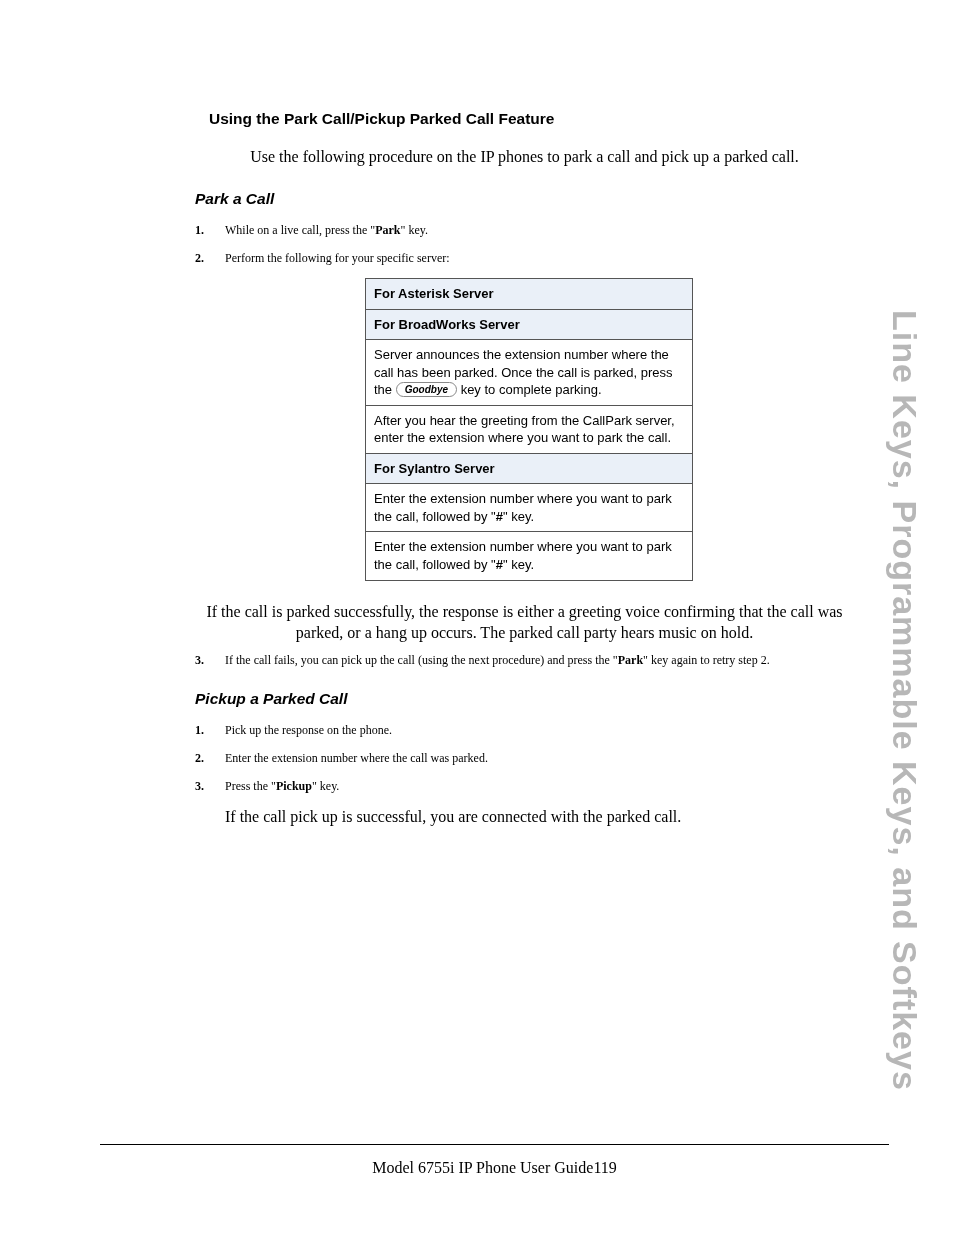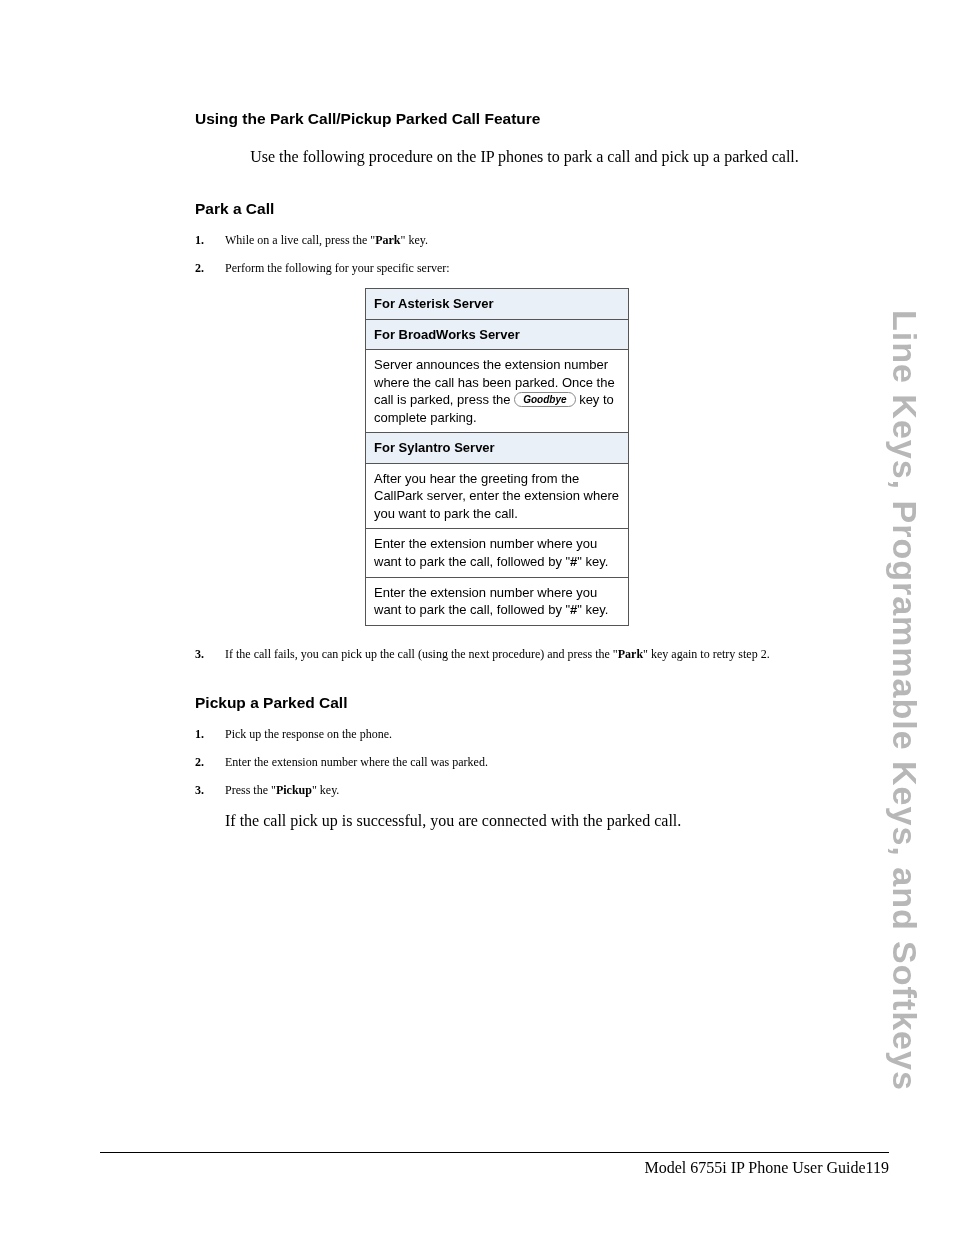--- a/index.html
+++ b/index.html
@@ -24,26 +24,28 @@
     color: #b7b7b7;
     letter-spacing: 1px;
     white-space: nowrap;
   }
 
   .h-bold-sans {
     font-family: Arial, Helvetica, sans-serif;
     font-weight: 700;
     font-size: 15.5px;
     margin-bottom: 18px;
+    margin-left: 14px;
   }
   .h-italic-sans {
     font-family: Arial, Helvetica, sans-serif;
+    font-style: italic;
     font-weight: 700;
     font-size: 15.5px;
-    margin-top: 32px;
+    margin-top: 22px;
     margin-bottom: 14px;
   }
 
   .body-text {
     font-size: 16px;
     line-height: 1.35;
     margin-bottom: 8px;
     text-align: center;
   }
 
@@ -65,21 +67,21 @@
     position: absolute;
     left: 0;
     font-weight: 700;
   }
 
   .table-wrap {
     margin: 10px 0 20px 170px;
   }
   table.server-table {
     border-collapse: collapse;
-    width: 264px;
+    width: 328px;
     font-family: Arial, Helvetica, sans-serif;
     font-size: 13px;
   }
   table.server-table th,
   table.server-table td {
     border: 1px solid #555;
     padding: 6px 8px;
     text-align: left;
     vertical-align: top;
     line-height: 1.35;
@@ -109,24 +111,24 @@
     line-height: 1.35;
     margin-top: 12px;
   }
 
   .footer {
     position: absolute;
     left: 100px;
     right: 65px;
     bottom: 58px;
     border-top: 1px solid #000;
-    padding-top: 6px;
+    padding-top: 14px;
     font-size: 16px;
     display: flex;
-    justify-content: flex-end;
+    justify-content: center;
     font-family: "Times New Roman", Times, serif;
   }
 </style>
 </head>
 <body>
 
 <div class="page">
 
   <div class="side-title">Line Keys, Programmable Keys, and Softkeys</div>
 
@@ -151,39 +153,40 @@
           </tr>
       <tr>
             <th>For BroadWorks Server</th>
           </tr>
       <tr>
             <td>
         <span>Server announces the extension number where the call has been parked. Once the call is parked, press the </span><span class="key-btn">Goodbye</span><span> key to complete parking.</span>
       </td>
           </tr>
       <tr>
+            <td> After you hear the greeting from the CallPark server, enter the extension where you want to park the call.</td>
+          </tr>
+      <tr>
             <th>For Sylantro Server</th>
-          </tr>
-      <tr>
-            <td> After you hear the greeting from the CallPark server, enter the extension where you want to park the call.</td>
           </tr>
       <tr>
             <td>
         <span>Enter the extension number where you want to park the call, followed by "</span><b>#</b><span>" key.</span>
       </td>
           </tr>
       <tr>
             <td>
         <span>Enter the extension number where you want to park the call, followed by "</span><b>#</b><span>" key.</span>
       </td>
           </tr>
     </tbody>
       </table>
   </div>
 
+  <p class="body-text">If the call is parked successfully, the response is either a greeting voice confirming that the call was parked, or a hang up occurs. The parked call party hears music on hold.</p>
 
   <ol class="steps" start="3" style="counter-reset: step 2;">
     <li>
       <span>If the call fails, you can pick up the call (using the next procedure) and press the "</span><b>Park</b><span>" key again to retry step 2.</span>
     </li>
   </ol>
 
   <div class="h-italic-sans">Pickup a Parked Call</div>
 
   <ol class="steps">

